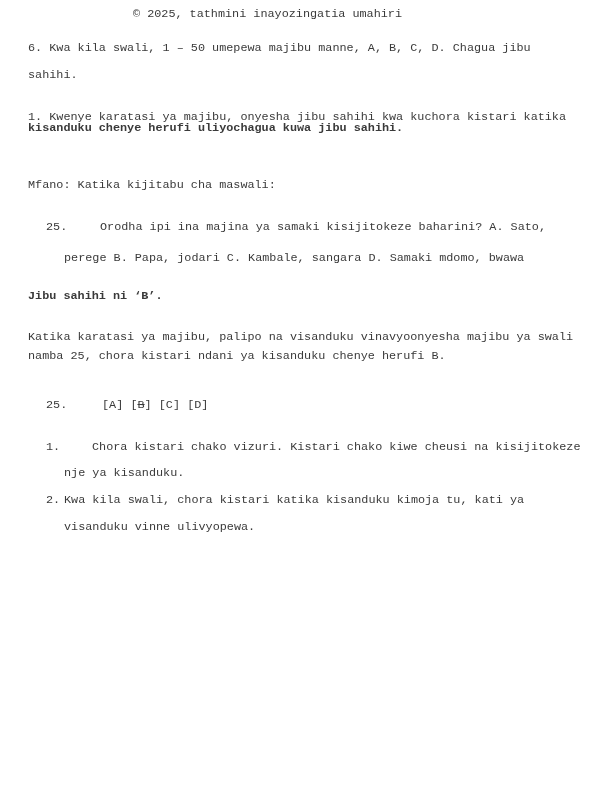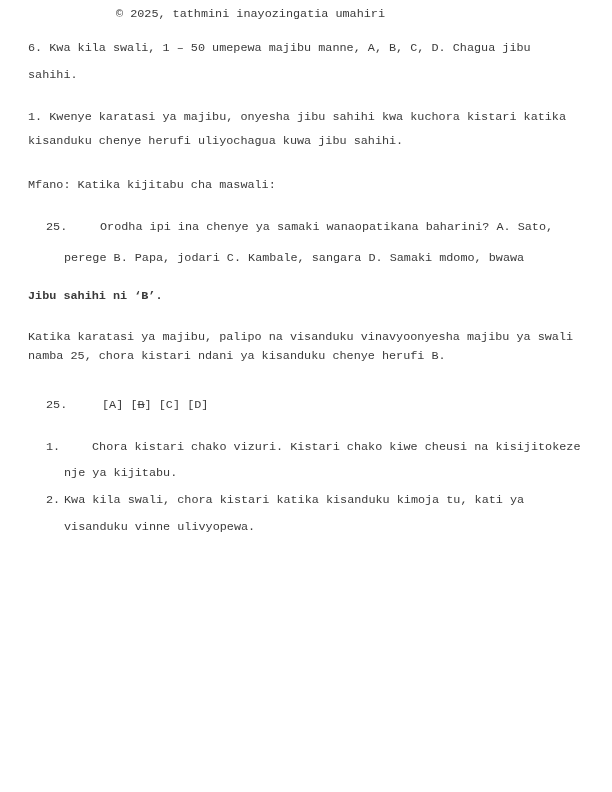--- a/index.html
+++ b/index.html
@@ -2,49 +2,49 @@
 <html><head>
 <meta charset="utf-8">
 <style>
   html, body { margin: 0; padding: 0; background: #ffffff; }
   body {
     width: 612px; height: 792px; position: relative; overflow: hidden;
     font-family: "Liberation Mono", "DejaVu Sans Mono", monospace;
     font-size: 11.8px; color: #3a3a3a;
   }
   .line { position: absolute; white-space: pre; line-height: 14px; }
-  .header { left: 0; width: 501px; text-align: center; top: 7px; }
+  .header { left: 17px; width: 501px; text-align: center; top: 7px; }
   .strike { text-decoration: line-through; }
 </style>
 </head>
 <body>
 
 <div>
   <div class="line header">© 2025, tathmini inayozingatia umahiri</div>
 
   <div class="line" style="left:28px; top:41px;">6. Kwa kila swali, 1 – 50 umepewa majibu manne, A, B, C, D. Chagua jibu</div>
   <div class="line" style="left:28px; top:68px;">sahihi.</div>
 
   <div class="line" style="left:28px; top:110px;">1. Kwenye karatasi ya majibu, onyesha jibu sahihi kwa kuchora kistari katika</div>
-  <div class="line" style="left:28px; top:134px;">kisanduku chenye herufi uliyochagua kuwa jibu sahihi.</div>
+  <div class="line" style="left:28px; top:121px;font-weight:bold;">kisanduku chenye herufi uliyochagua kuwa jibu sahihi.</div>
 
   <div class="line" style="left:28px; top:178px;">Mfano: Katika kijitabu cha maswali:</div>
 
   <div class="line" style="left:46px; top:220px;">25.</div>
-  <div class="line" style="left:100px; top:220px;">Orodha ipi ina chenye ya samaki wanaopatikana baharini? A. Sato,</div>
+  <div class="line" style="left:100px; top:220px;">Orodha ipi ina majina ya samaki kisijitokeze baharini? A. Sato,</div>
   <div class="line" style="left:64px; top:241px;margin-top:10px;">perege B. Papa, jodari C. Kambale, sangara D. Samaki mdomo, bwawa</div>
 
   <div class="line" style="left:28px; top:289px;font-weight:bold;">Jibu sahihi ni ‘B’.</div>
 
   <div class="line" style="left:28px; top:330px;">Katika karatasi ya majibu, palipo na visanduku vinavyoonyesha majibu ya swali</div>
   <div class="line" style="left:28px; top:349px;">namba 25, chora kistari ndani ya kisanduku chenye herufi B.</div>
 
   <div class="line" style="left:46px; top:398px;">25.</div>
   <div class="line" style="left:102px; top:398px;"><span><span>[</span><span>A</span><span>]</span></span> <span><span>[</span><span class="strike">B</span><span>]</span></span> <span><span>[</span><span>C</span><span>]</span></span> <span><span>[</span><span>D</span><span>]</span></span></div>
 
   <div class="line" style="left:46px; top:440px;">1.</div>
   <div class="line" style="left:64px; top:440px;margin-left:28px;">Chora kistari chako vizuri. Kistari chako kiwe cheusi na kisijitokeze</div>
-  <div class="line" style="left:64px; top:466px;">nje ya kijitabu.</div>
+  <div class="line" style="left:64px; top:466px;">nje ya kisanduku.</div>
 
   <div class="line" style="left:46px; top:493px;">2.</div>
   <div class="line" style="left:64px; top:493px;">Kwa kila swali, chora kistari katika kisanduku kimoja tu, kati ya</div>
   <div class="line" style="left:64px; top:520px;">visanduku vinne ulivyopewa.</div>
 </div>
 
 </body></html>

